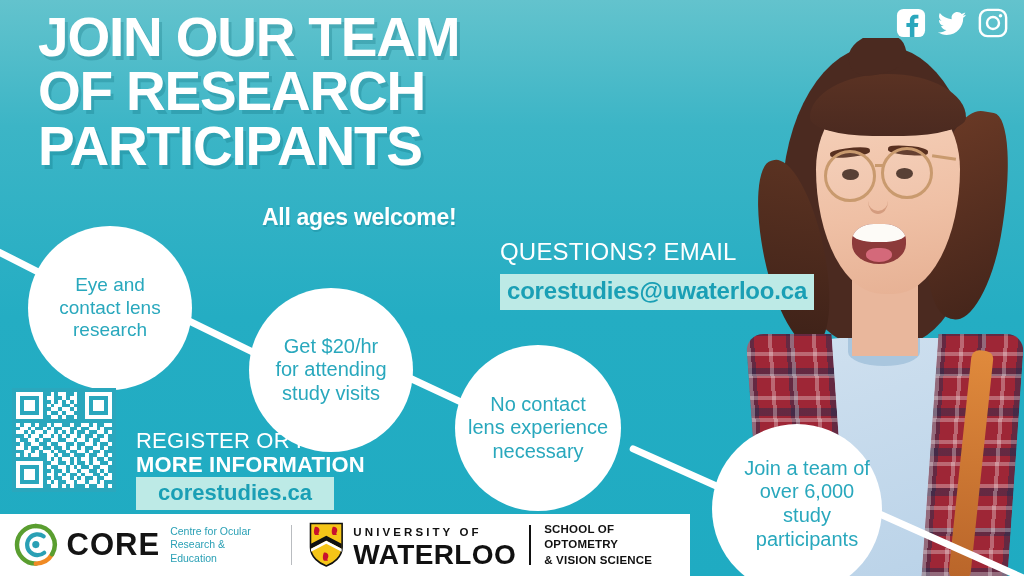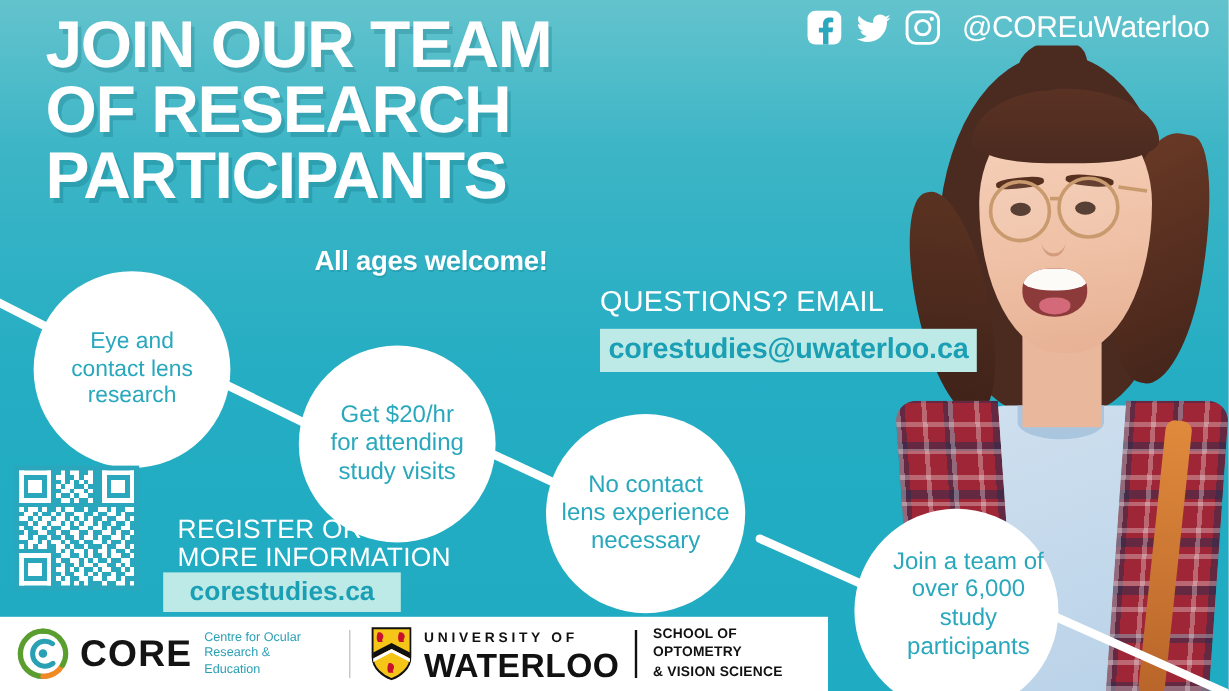--- a/index.html
+++ b/index.html
@@ -204,24 +204,24 @@
     position: absolute; left: 500px; top: 274px;
     background: #bdeae6; color: #1a9fb5;
     font-weight: 700; font-size: 24px;
     padding: 3px 7px 5px 7px;
     letter-spacing: -.2px;
   }
 
   
   .r-line {
     position: absolute; left: 136px;
-    color: #ffffff; font-size: 22px; letter-spacing: .2px; margin-left: 12px;
+    color: #ffffff; font-size: 22px; letter-spacing: .2px;
   }
   .r-line.l1 { top: 428px; }
-  .r-line.l2 { top: 452px; }
+  .r-line.l2 { top: 452px; font-weight: bold; }
   .r-site {
     position: absolute; left: 136px; top: 477px;
     background: #bdeae6; color: #1a9fb5;
     font-weight: 700; font-size: 22px;
     padding: 3px 22px 4px 22px;
   }
 
   
   .qr {
     position: absolute; left: 12px; top: 388px;
@@ -325,21 +325,20 @@
           <path fill="#fff" d="M31 7.2c-1.1.5-2.3.85-3.55 1 1.28-.77 2.26-1.98 2.72-3.42-1.2.71-2.52 1.22-3.93 1.5C25.1 5.07 23.5 4.3 21.7 4.3c-3.4 0-6.16 2.76-6.16 6.17 0 .48.05.95.16 1.4-5.12-.26-9.66-2.72-12.7-6.45-.53.91-.83 1.97-.83 3.1 0 2.14 1.09 4.03 2.74 5.14-1.01-.03-1.96-.31-2.79-.77v.08c0 2.99 2.13 5.48 4.95 6.05-.52.14-1.06.21-1.62.21-.4 0-.78-.04-1.16-.11.78 2.45 3.06 4.23 5.76 4.28-2.11 1.66-4.77 2.64-7.66 2.64-.5 0-.99-.03-1.47-.09 2.73 1.75 5.97 2.77 9.45 2.77 11.34 0 17.54-9.4 17.54-17.55l-.02-.8C29.13 9.53 30.2 8.44 31 7.2z"></path>
         </svg>
     </span>
     <span class="sicon">
       <svg viewBox="0 0 32 32">
         <rect x="2" y="2" width="28" height="28" rx="8" fill="none" stroke="#fff" stroke-width="2.6"></rect>
         <circle cx="16" cy="16" r="6.4" fill="none" stroke="#fff" stroke-width="2.6"></circle>
         <circle cx="24" cy="8.3" r="1.9" fill="#fff"></circle>
       </svg>
     </span>
-    <span class="handle">@COREuWaterloo</span>
   </div>
 
   <div class="bubble" style="left:28px; top:226px; width:164px; height:164px; font-size:19px;">
     <span>
       <span>Eye and</span><br>
       <span>contact lens</span><br>
       <span>research</span>
     </span>
   </div>
 

